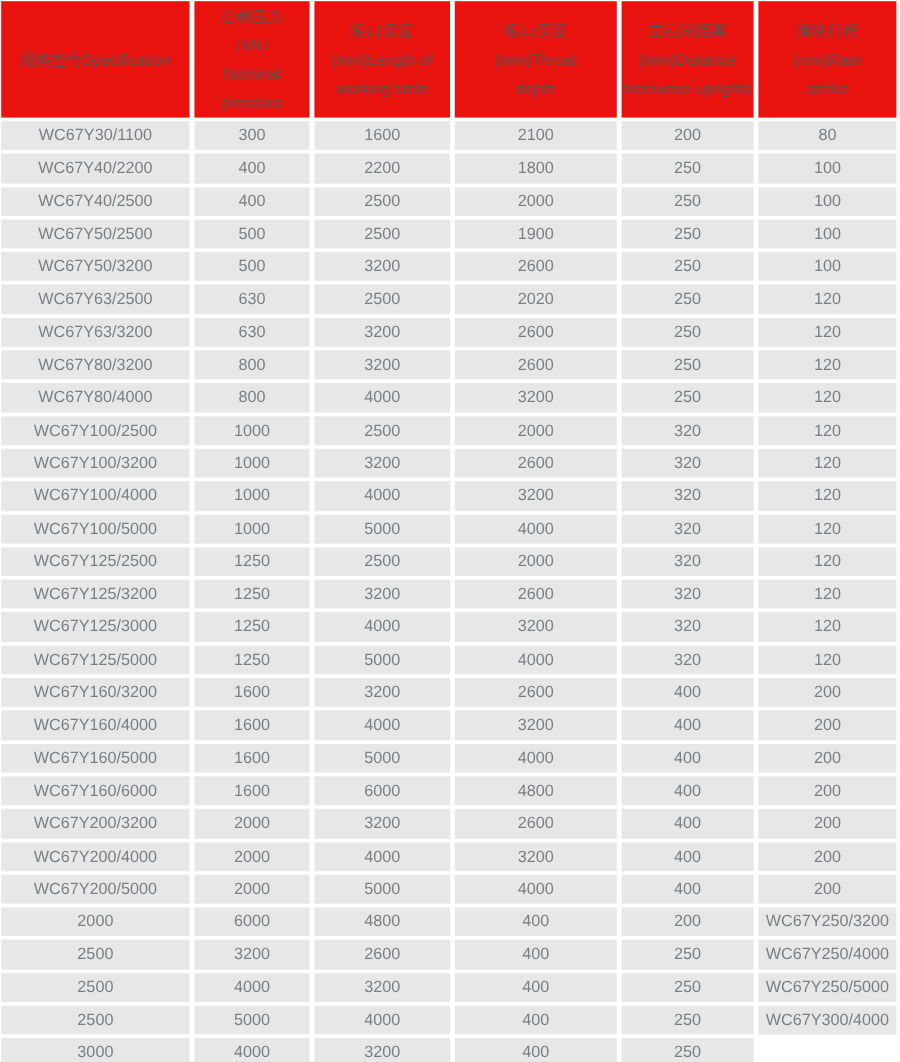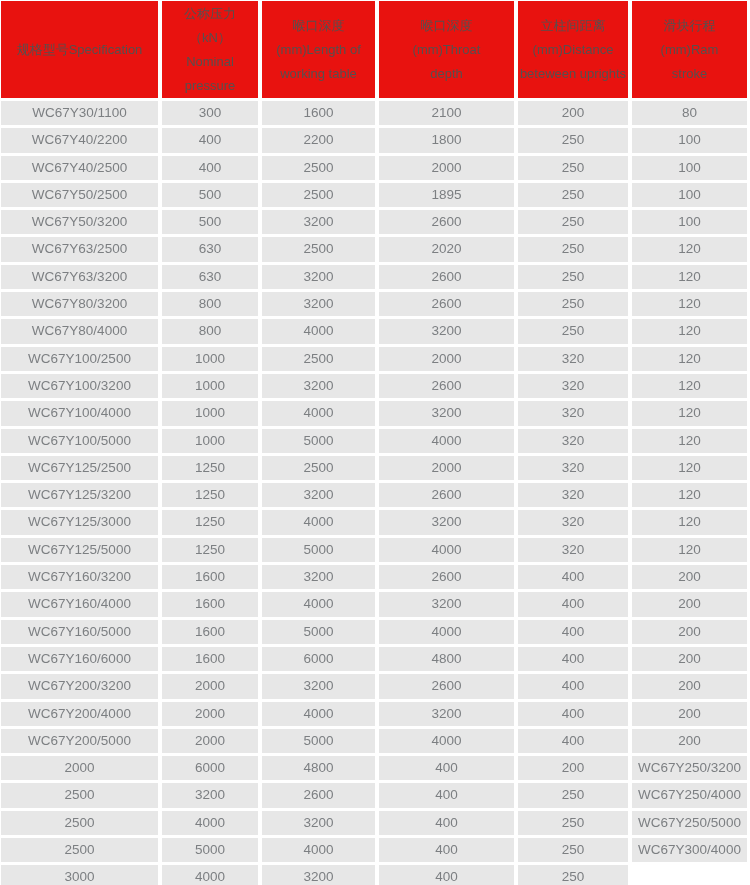--- a/index.html
+++ b/index.html
@@ -99,21 +99,21 @@
       <div class="cell">100</div>
       <div class="cell">WC67Y40/2500</div>
       <div class="cell">400</div>
       <div class="cell">2500</div>
       <div class="cell">2000</div>
       <div class="cell">250</div>
       <div class="cell">100</div>
       <div class="cell">WC67Y50/2500</div>
       <div class="cell">500</div>
       <div class="cell">2500</div>
-      <div class="cell">1895</div>
+      <div class="cell">1900</div>
       <div class="cell">250</div>
       <div class="cell">100</div>
       <div class="cell">WC67Y50/3200</div>
       <div class="cell">500</div>
       <div class="cell">3200</div>
       <div class="cell">2600</div>
       <div class="cell">250</div>
       <div class="cell">100</div>
       <div class="cell">WC67Y63/2500</div>
       <div class="cell">630</div>

